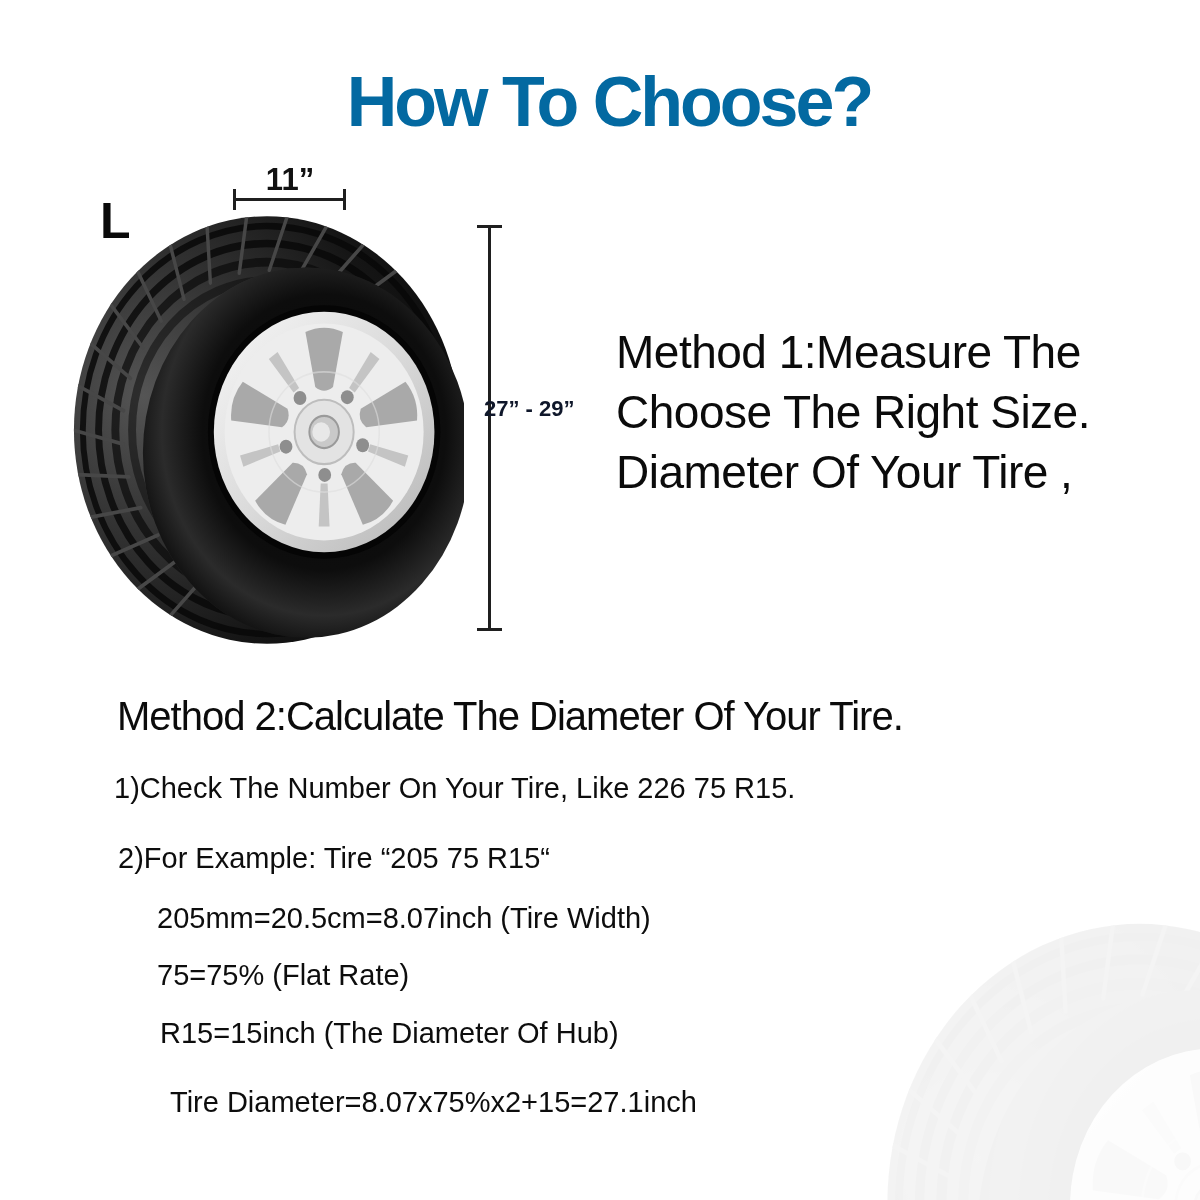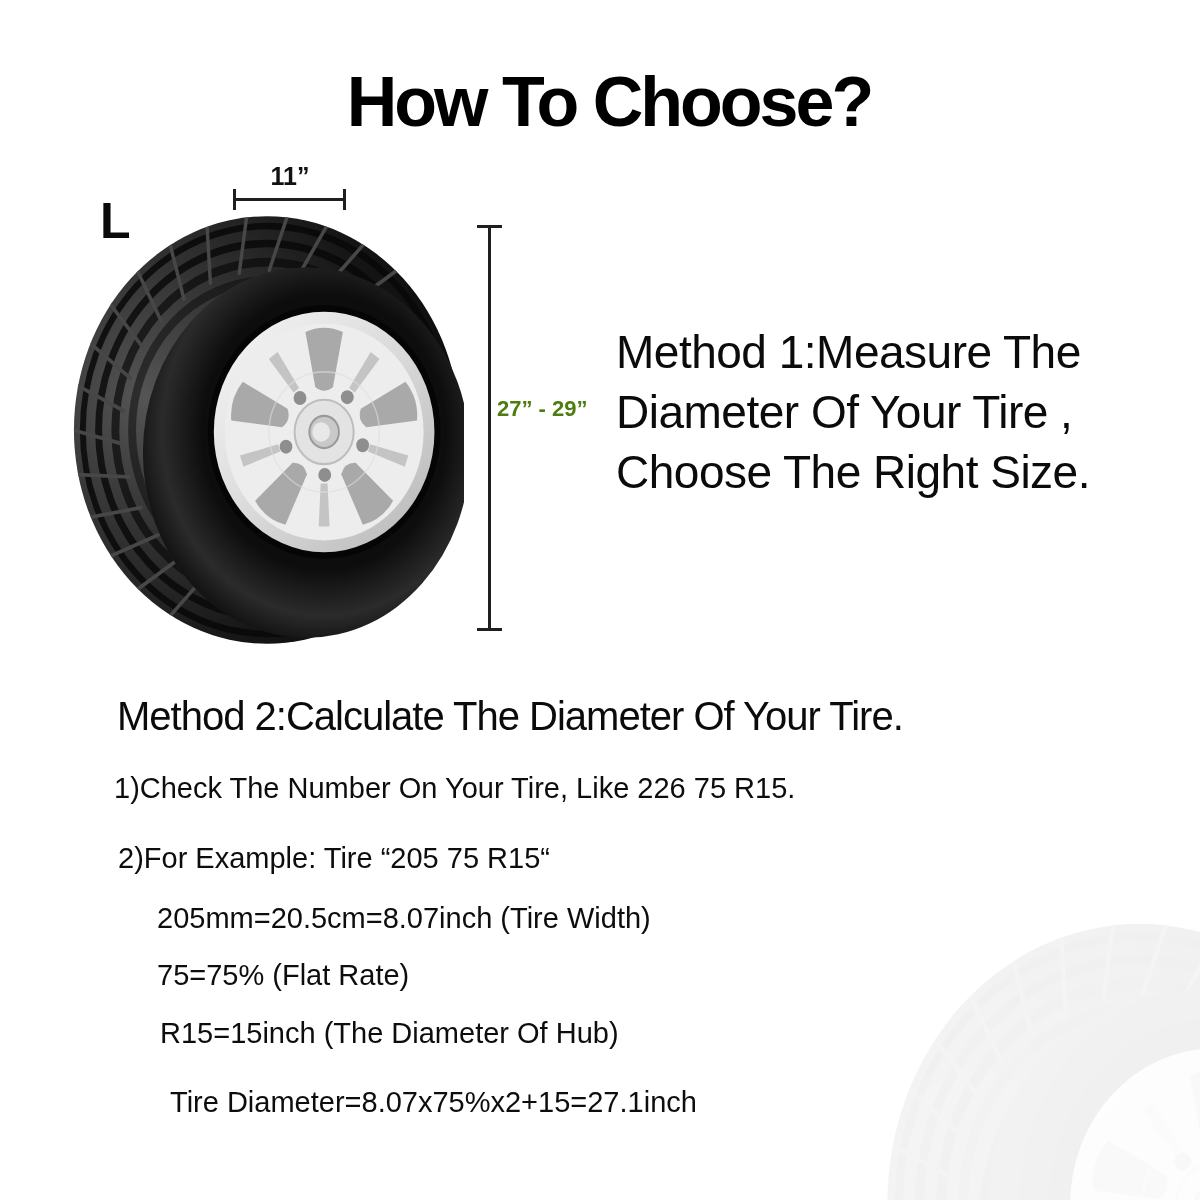--- a/index.html
+++ b/index.html
@@ -4,37 +4,37 @@
 <style>
   html,body{margin:0;padding:0;}
   body{
     width:1200px;height:1200px;position:relative;overflow:hidden;
     background:#ffffff;color:#000;
     font-family:"Liberation Sans","DejaVu Sans",sans-serif;
   }
   .abs{position:absolute;}
   #title{
     left:0;right:0;top:62px;text-align:center;
-    font-size:70px;font-weight:bold;letter-spacing:-3px;color:#000000;padding-left:18px;
+    font-size:70px;font-weight:bold;letter-spacing:-3px;color:#0369a1;padding-left:18px;
   }
   #size-letter{
     left:100px;top:196px;font-size:50px;font-weight:bold;color:#0a0a0a;line-height:1;
   }
   
-  #width-label{left:233px;top:162px;width:114px;text-align:center;font-size:25px;font-weight:bold;color:#111;}
+  #width-label{left:233px;top:162px;width:114px;text-align:center;font-size:31px;font-weight:bold;color:#111;}
   .h-line{background:#1f1f1f;height:3px;}
   .v-line{background:#1f1f1f;width:3px;}
   #width-line{left:234px;top:198px;width:112px;}
   #width-tick-l{left:233px;top:189px;height:21px;}
   #width-tick-r{left:343px;top:189px;height:21px;}
   
   #diam-line{left:488px;top:226px;height:404px;}
   #diam-tick-t{left:477px;top:225px;width:25px;}
   #diam-tick-b{left:477px;top:628px;width:25px;}
-  #diam-label{left:497px;top:396px;font-size:22px;font-weight:bold;color:#4d7c0f;white-space:nowrap;}
+  #diam-label{left:484px;top:396px;font-size:22px;font-weight:bold;color:#0f172a;white-space:nowrap;}
   
   #method1{
     left:616px;top:322px;width:520px;
     font-size:46px;line-height:60px;letter-spacing:-0.5px;color:#0b0b0b;white-space:nowrap;
   }
   
   #method2-heading{
     left:117px;top:694px;font-size:40px;letter-spacing:-1px;color:#0b0b0b;white-space:nowrap;
   }
   .step{font-size:29px;color:#0d0d0d;white-space:nowrap;}
@@ -159,22 +159,22 @@
 <div class="abs v-line" id="width-tick-l"></div>
 <div class="abs v-line" id="width-tick-r"></div>
 
 <div class="abs v-line" id="diam-line"></div>
 <div class="abs h-line" id="diam-tick-t"></div>
 <div class="abs h-line" id="diam-tick-b"></div>
 <div class="abs" id="diam-label">27” - 29”</div>
 
 <div class="abs" id="method1">
   <div>Method 1:Measure The</div>
+  <div>Choose The Right Size.</div>
   <div>Diameter Of Your Tire ,</div>
-  <div>Choose The Right Size.</div>
 </div>
 
 <div class="abs" id="method2-heading">Method 2:Calculate The Diameter Of Your Tire.</div>
 <div class="abs step" id="step-1">1)Check The Number On Your Tire, Like 226 75 R15.</div>
 <div class="abs step" id="step-2">2)For Example: Tire “205 75 R15“</div>
 <div class="abs step" id="detail-1">205mm=20.5cm=8.07inch (Tire Width)</div>
 <div class="abs step" id="detail-2">75=75% (Flat Rate)</div>
 <div class="abs step" id="detail-3">R15=15inch (The Diameter Of Hub)</div>
 <div class="abs step" id="detail-4">Tire Diameter=8.07x75%x2+15=27.1inch</div>
 

